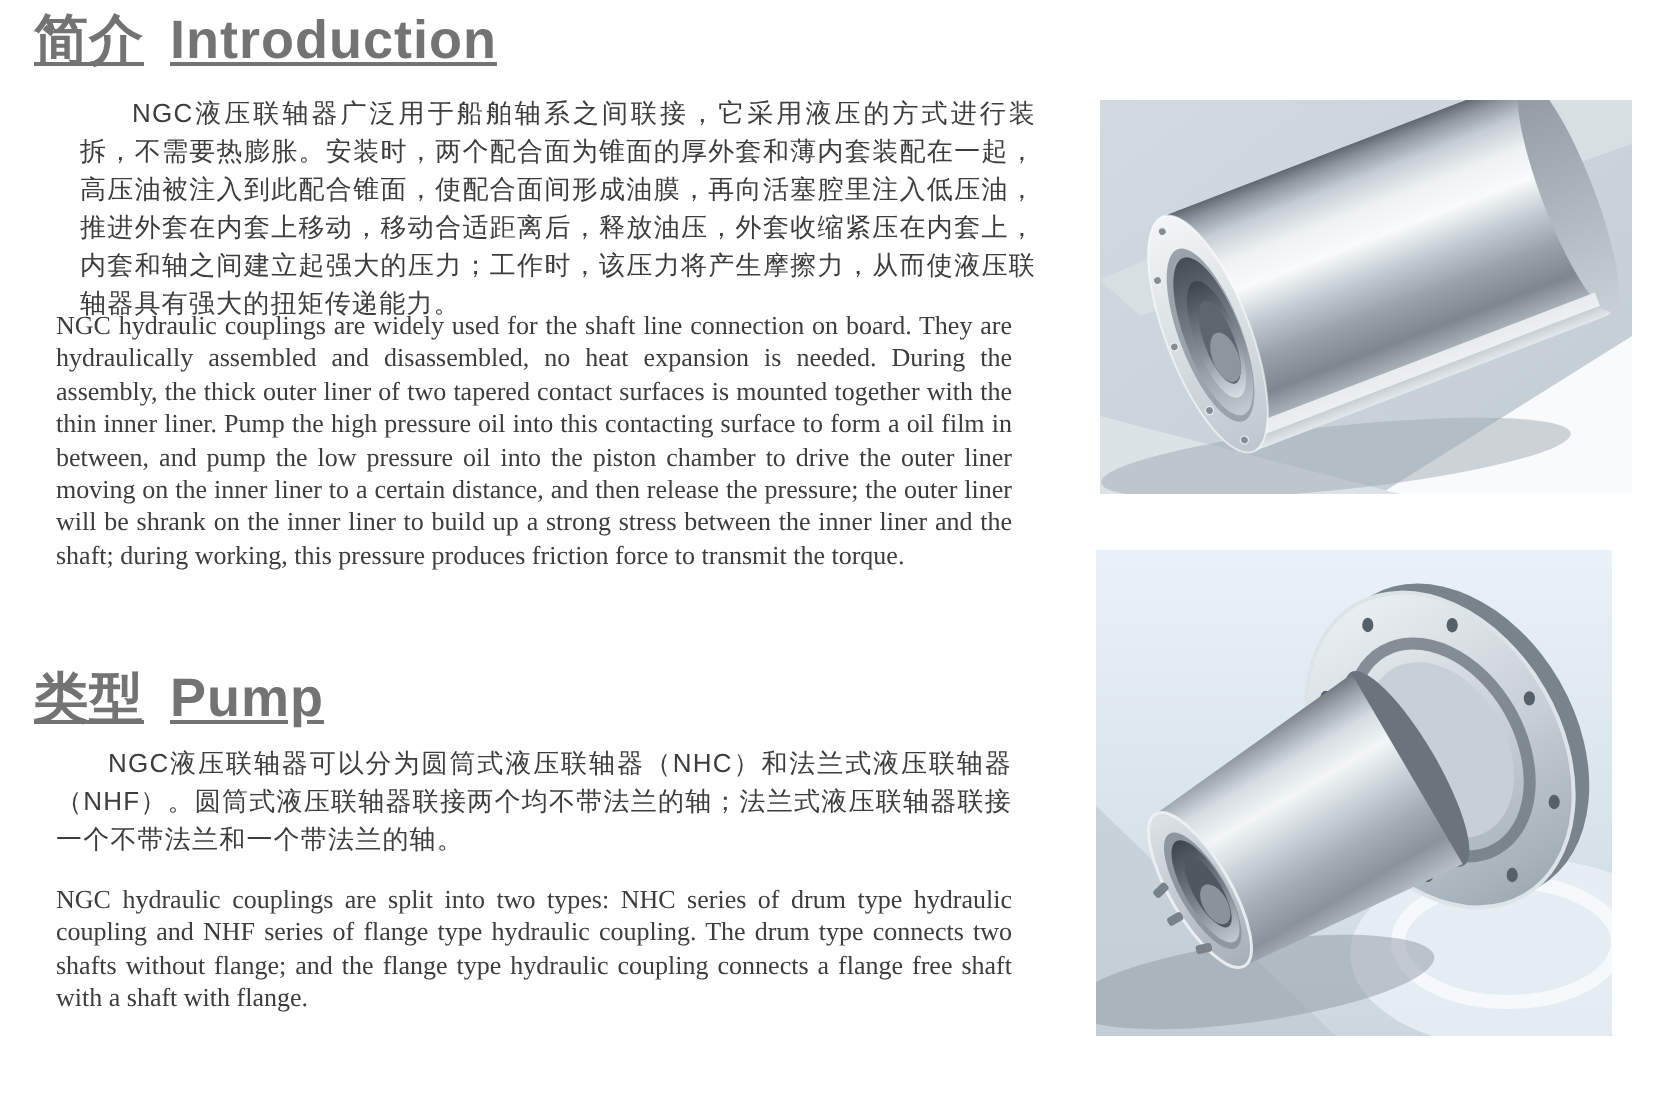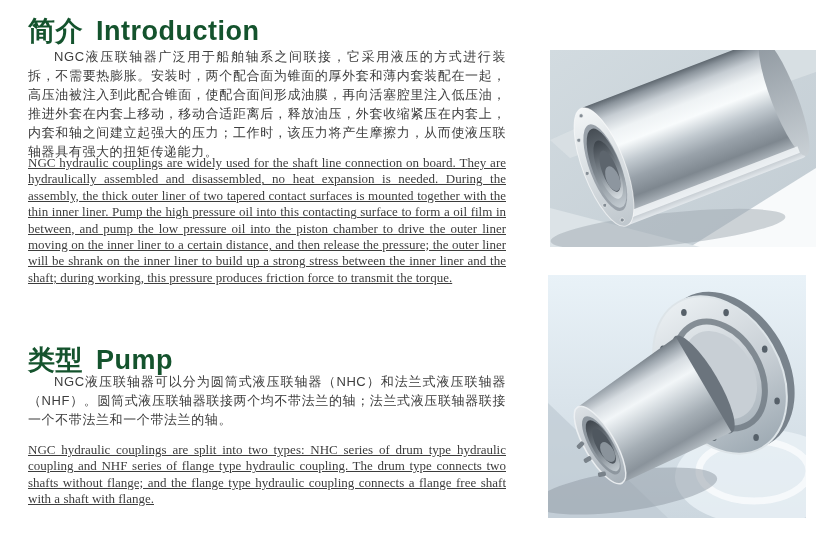--- a/index.html
+++ b/index.html
@@ -5,27 +5,28 @@
   html,body{margin:0;padding:0;background:#ffffff;}
   .canvas{
     position:relative;
     width:830px;height:548px;
     background:#ffffff;
     overflow:hidden;
     font-family:"Liberation Sans",sans-serif;
   }
   .heading{
     position:absolute;left:17px;
-    margin:11px;
+    margin:0;
     font-family:"Liberation Sans",sans-serif;
     font-weight:bold;
     font-size:27px;
     letter-spacing:0.5px;
-    color:#14532d;
+    color:#737373;
     white-space:nowrap;
+    text-decoration:underline;
   }
   #heading-intro{top:2px;}
   #heading-type{top:331px;}
   .heading .h-en{margin-left:13px;}
   .para{
     position:absolute;left:28px;width:478px;
     margin:0;
     text-align:justify;
     color:#3d3d3d;
   }
@@ -33,23 +34,22 @@
     font-family:"Liberation Sans",sans-serif;
     font-size:13px;
     line-height:19px;
     letter-spacing:0.6px;
     text-indent:2em;
   }
   .para.en{
     font-family:"Liberation Serif",serif;
     font-size:13px;
     line-height:16.4px;
-    text-decoration:underline;
-  }
-  #para-zh-intro{top:47px;}
+  }
+  #para-zh-intro{top:47px;margin-left:12px;}
   #para-en-intro{top:155px;}
   #para-zh-type{top:372px;}
   #para-en-type{top:442px;}
   .figure{
     position:absolute;
     margin:0;padding:0;
     line-height:0;
   }
   #figure-drum{left:550px;top:50px;width:266px;height:197px;}
   #figure-flange{left:548px;top:275px;width:258px;height:243px;}

